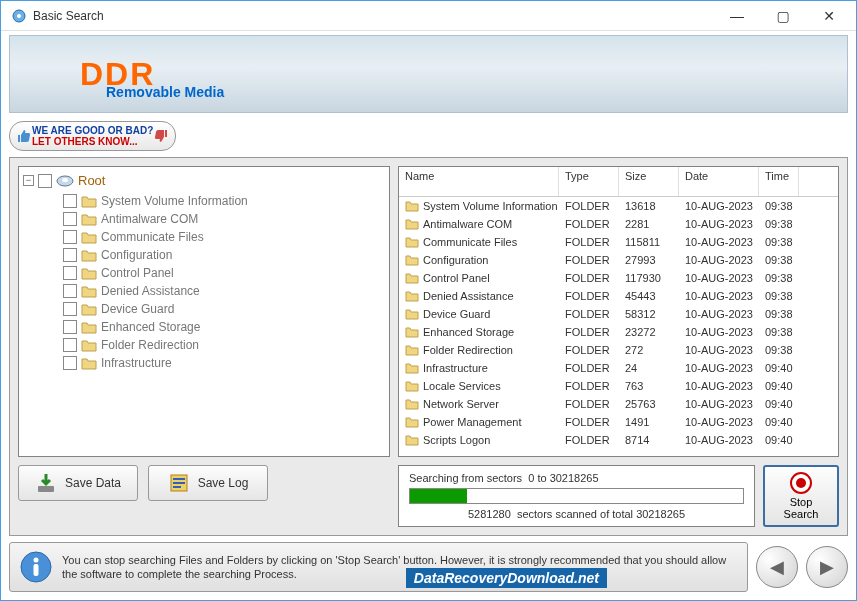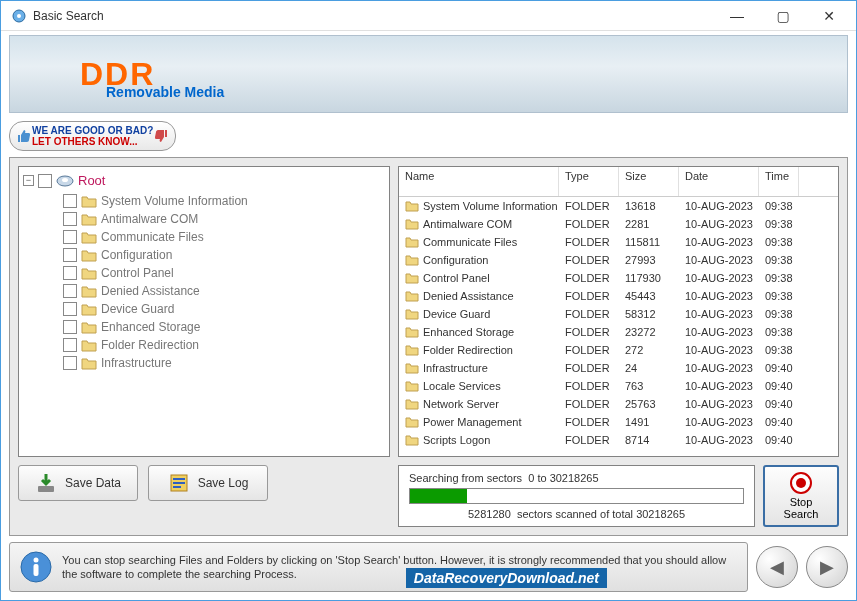--- a/index.html
+++ b/index.html
@@ -27,21 +27,21 @@
 .tree-scroll::-webkit-scrollbar { width: 17px; }
 .tree-scroll::-webkit-scrollbar-track { background: #f0f0f0; border-left: 1px solid #ccc; }
 .tree-scroll::-webkit-scrollbar-thumb { background: #c0c0c0; border: 1px solid #999; }
 .tree-scroll::-webkit-scrollbar-button { background: #e8e8e8; height: 17px; border: 1px solid #999; }
 .tree-root { display: flex; align-items: center; gap: 4px; margin-bottom: 6px; }
 .tree-item { display: flex; align-items: center; gap: 4px; margin: 4px 0 4px 40px; color: #777; font-size: 12px; }
 .tree-expand { width: 11px; height: 11px; border: 1px solid #888; display: inline-flex; align-items: center; justify-content: center; font-size: 9px; line-height: 1; color: #555; background: #fff; }
 .tree-cb { width: 14px; height: 14px; border: 1px solid #888; background: #fff; display: inline-block; }
 .drive-icon { width: 18px; height: 14px; }
 .folder-icon { width: 16px; height: 14px; }
-.tree-root .label { color: #be185d; font-size: 13px; }
+.tree-root .label { color: #a16207; font-size: 13px; }
 
 .list-panel { flex: 1; border: 1px solid #828282; background: #fff; display: flex; flex-direction: column; overflow: hidden; }
 .list-header { display: flex; border-bottom: 1px solid #ccc; background: #fff; height: 30px; }
 .list-header .col { padding: 3px 6px; font-size: 11px; color: #333; border-right: 1px solid #e0e0e0; }
 .col-name { width: 160px; }
 .col-type { width: 60px; }
 .col-size { width: 60px; }
 .col-date { width: 80px; }
 .col-time { width: 40px; }
 .list-body { flex: 1; overflow: auto; }

